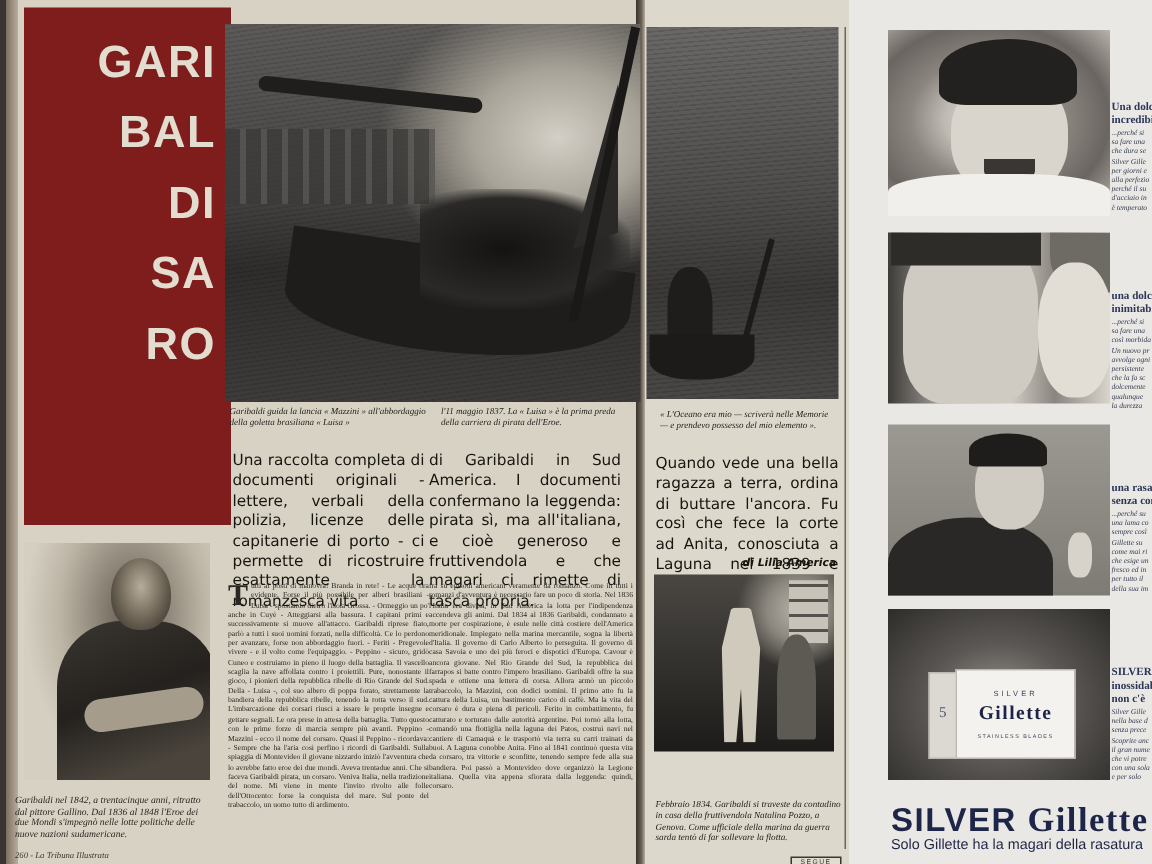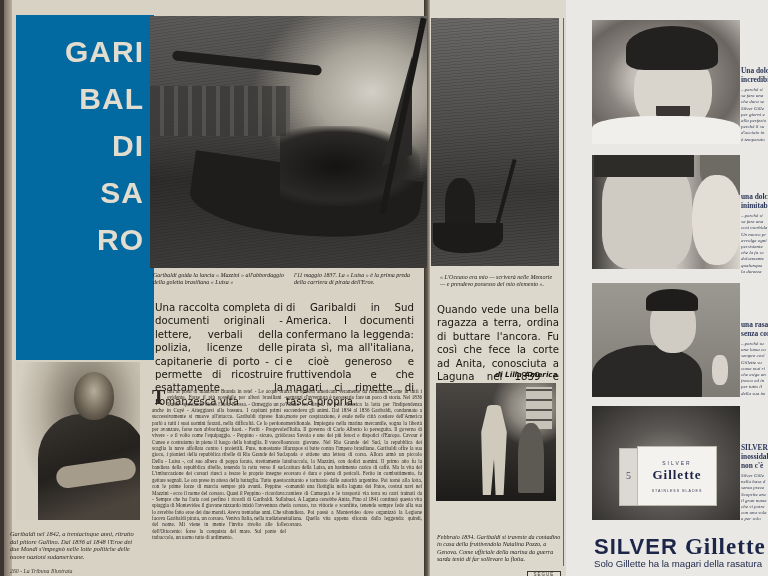--- a/index.html
+++ b/index.html
@@ -21,22 +21,22 @@
       position: absolute; left: 424px; top: 0; width: 6px; height: 576px;
       background: linear-gradient(90deg, #3a332c, #6a6055 60%, #b5ad9e);
     }
     .page-right {
       position: absolute; left: 428px; top: 0; width: 340px; height: 576px;
       background: #ddd8cc;
     }
 
     
     .title-block {
-      position: absolute; left: 16px; top: 15px; width: 138px; height: 345px;
-      background: #0369a1;
+      position: absolute; left: 16px; top: 5px; width: 138px; height: 345px;
+      background: #7f1d1d;
       display: flex; flex-direction: column; align-items: flex-end;
       padding: 22px 10px 0 0;
     }
     .title-line {
       font-family: "Liberation Sans", sans-serif; font-weight: 700;
       color: #e3ddd0; font-size: 30px; letter-spacing: 1px; line-height: 1;
       margin-bottom: 17px; text-align: right;
     }
     .title-line.gap { margin-top: 28px; }
 

